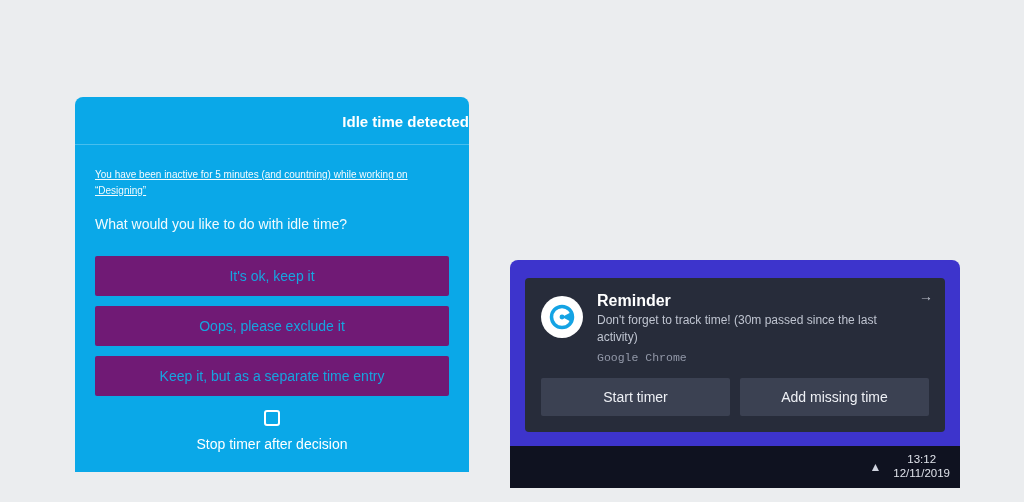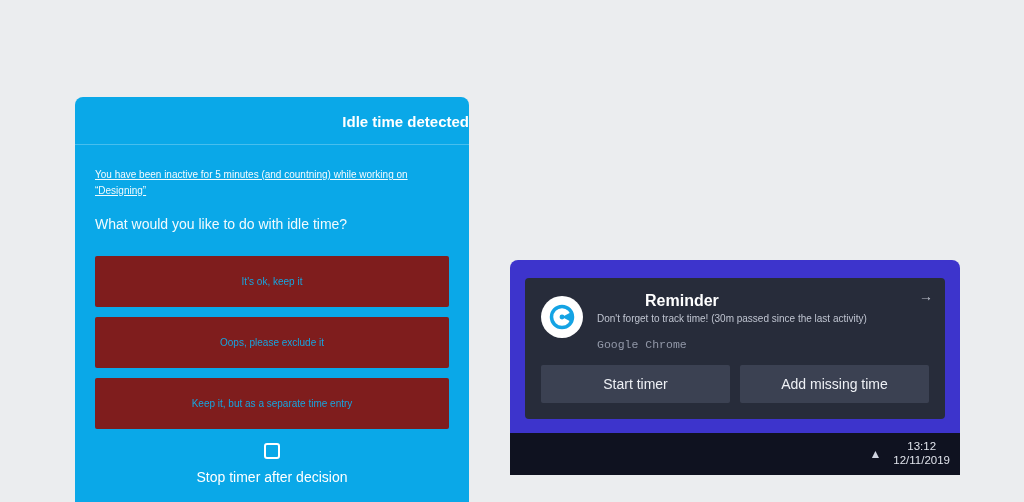--- a/index.html
+++ b/index.html
@@ -42,26 +42,26 @@
       text-decoration: underline;
     }
     .idle-q {
       font-size: 14px;
       margin-bottom: 24px;
       color: rgba(255,255,255,0.95);
     }
     .idle-btn {
       display: block;
       width: 100%;
-      background: #7f1d1d;
+      background: #701a75;
       color: #16a5e0;
-      font-size: 10px;
+      font-size: 14px;
       font-weight: 500;
       text-align: center;
-      padding: 20px 0;
+      padding: 12px 0;
       border: none;
       border-radius: 2px;
       margin-bottom: 10px;
       cursor: pointer;
     }
     .idle-check-row {
       display: flex;
       align-items: center;
       gap: 10px;
       padding-top: 4px;
@@ -121,27 +121,26 @@
       justify-content: center;
       flex-shrink: 0;
       margin-top: 4px;
     }
     .toast-text { flex: 1; padding-right: 16px; }
     .toast-title {
       font-size: 16px;
       font-weight: 600;
       color: #fff;
       margin-bottom: 2px;
-      margin-left: 48px;
     }
     .toast-body {
-      font-size: 10px;
+      font-size: 12px;
       line-height: 1.4;
       color: #bfc4d0;
-      margin-bottom: 12px;
+      margin-bottom: 5px;
     }
     .toast-src {
       font-size: 11.5px;
       color: #9298a8;
       font-family: Liberation Mono, monospace;
     }
     .toast-actions {
       display: flex;
       gap: 10px;
       margin-top: 14px;

